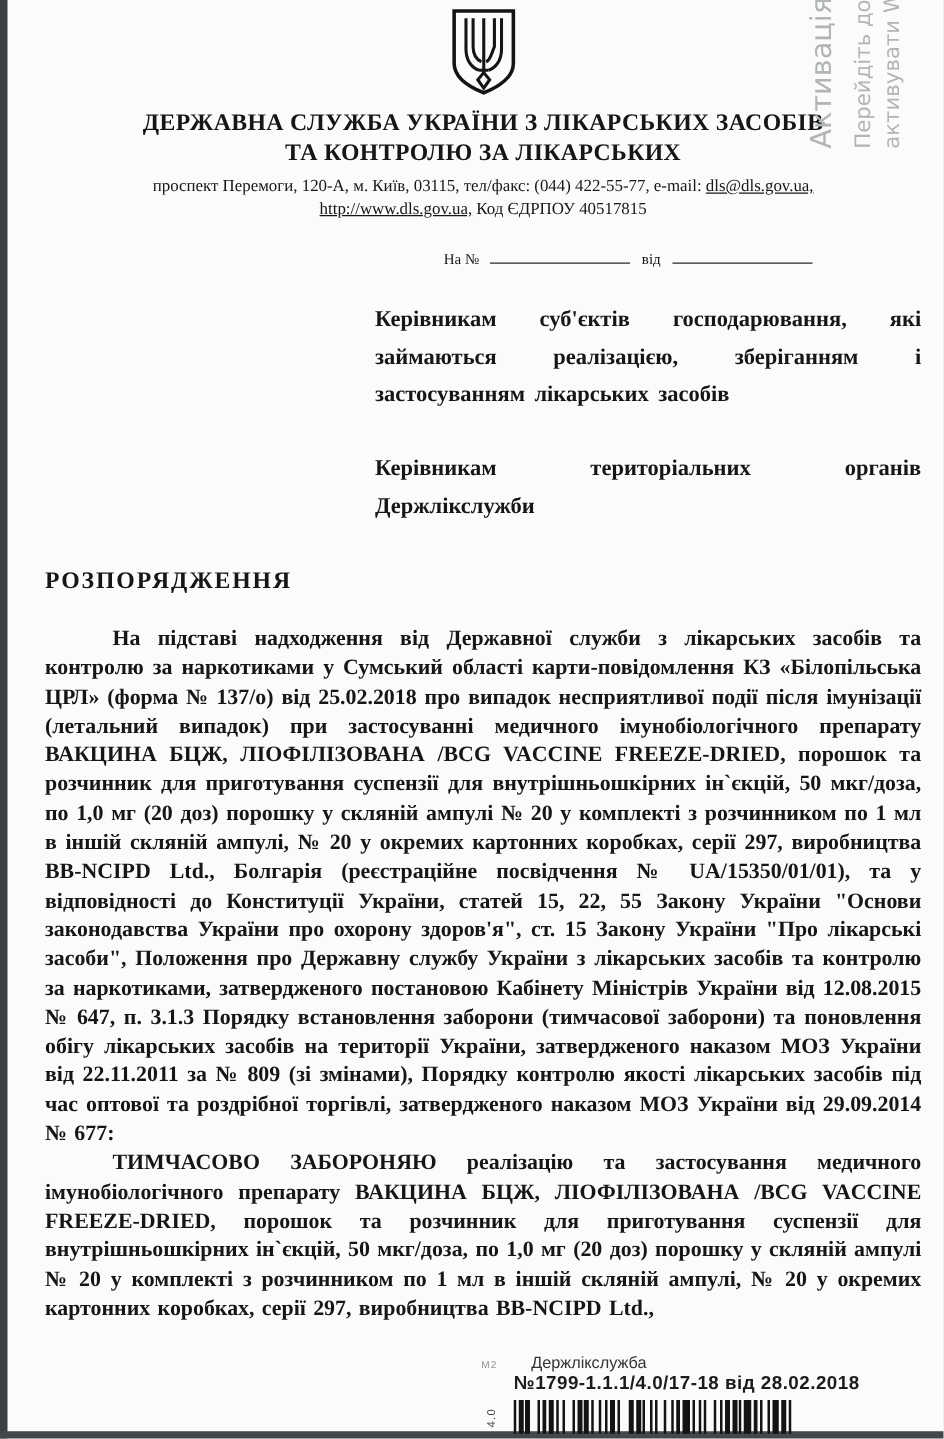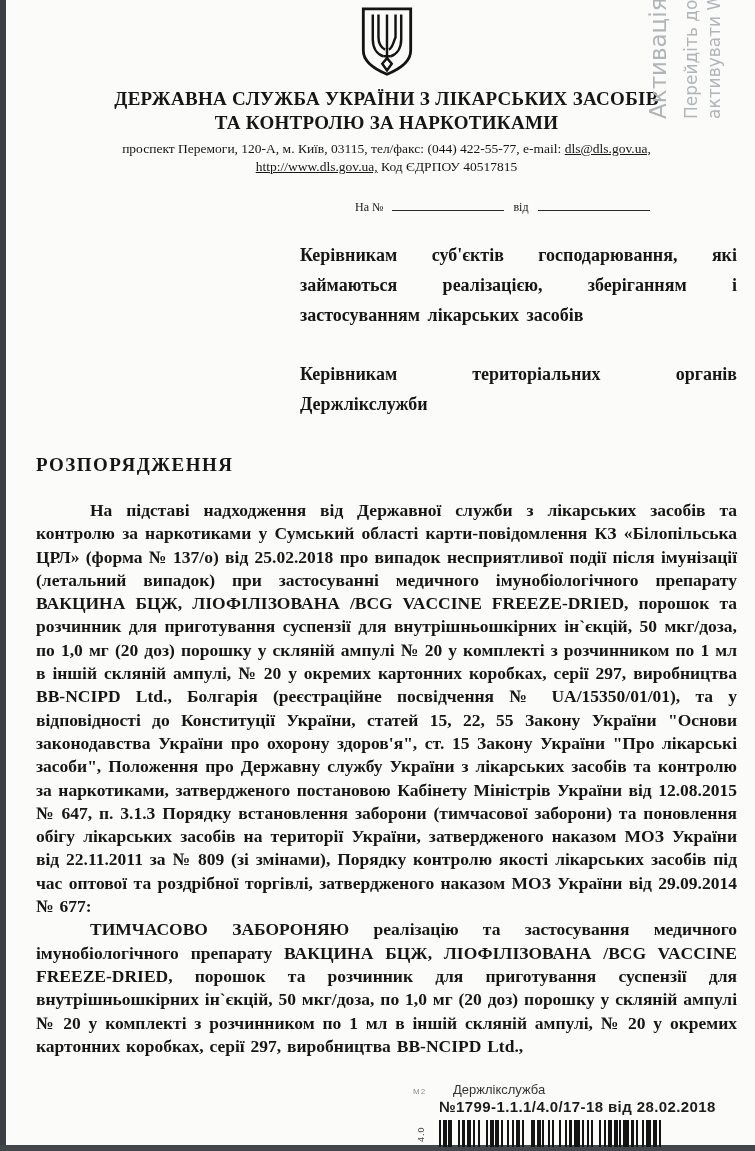--- a/index.html
+++ b/index.html
@@ -36,21 +36,21 @@
   .recipients1 { margin-top:25px; }
   .recipients2 { margin-top:29px; }
 
   
   .order-title { text-align:left; font-weight:bold; font-size:19px; letter-spacing:1.5px; margin-top:35px; }
   .body-par    { font-size:17.5px; line-height:23.3px; text-align:justify; text-indent:54px;
                  word-spacing:1.5px; margin:0;font-weight:bold; }
   .body-par1   { margin-top:23px; }
 
   
-  .stamp { position:absolute; left:412px; top:1082px; width:320px;
+  .stamp { position:absolute; left:384px; top:1082px; width:320px;
            font-family:"Liberation Sans", sans-serif; }
   .stamp-tiny { position:absolute; left:1px; top:5px; font-size:8px; color:#8f8f8f; letter-spacing:1px; }
   .stamp-org  { margin-left:41px; font-size:13px; line-height:15px; color:#333; }
   .stamp-num  { margin-left:27px; font-size:15px; line-height:19px; font-weight:bold;
                 color:#1c1c1c; letter-spacing:0.4px; white-space:nowrap; }
   .stamp-side { position:absolute; left:4px; top:60px; transform:rotate(-90deg);
                 transform-origin:0 0; font-size:9px; color:#444; letter-spacing:1px; }
   .barcode { margin:4px 0 0 27px; width:226px; height:27px; font-size:0; white-space:nowrap; }
   .barcode .bar   { display:inline-block; height:27px; background:#141414; }
   .barcode .space { display:inline-block; height:27px; background:transparent; }
@@ -84,21 +84,21 @@
         <path d="M15,9 V35 C15,45 20,51 26,53"></path>
         <path d="M45,9 V35 C45,45 40,51 34,53"></path>
         <path d="M21,9 V33 C21,40 24,44 28,46"></path>
         <path d="M39,9 V33 C36,40 36,44 32,46"></path>
         <path d="M26,53 H34"></path>
         <path d="M30,55 L35,61 L30,68 L25,61 Z"></path>
       </g>
     </svg>
 
     <div class="org-line org-line1">ДЕРЖАВНА СЛУЖБА УКРАЇНИ З ЛІКАРСЬКИХ ЗАСОБІВ</div>
-    <div class="org-line">ТА КОНТРОЛЮ ЗА НАРКОТИКАМИ</div>
+    <div class="org-line">ТА КОНТРОЛЮ ЗА ЛІКАРСЬКИХ</div>
 
     <div class="addr">
       <span>проспект Перемоги, 120-А, м. Київ, 03115, тел/факс: (044) 422-55-77, e-mail: </span><span class="u">dls@dls.gov.ua,</span><br>
       <span class="u">http://www.dls.gov.ua,</span><span> Код ЄДРПОУ 40517815</span>
     </div>
 
     <div class="ref-line">
       <span>На №</span><span class="ref-blank ref-blank1"></span><span>від</span><span class="ref-blank ref-blank2"></span>
     </div>
 

